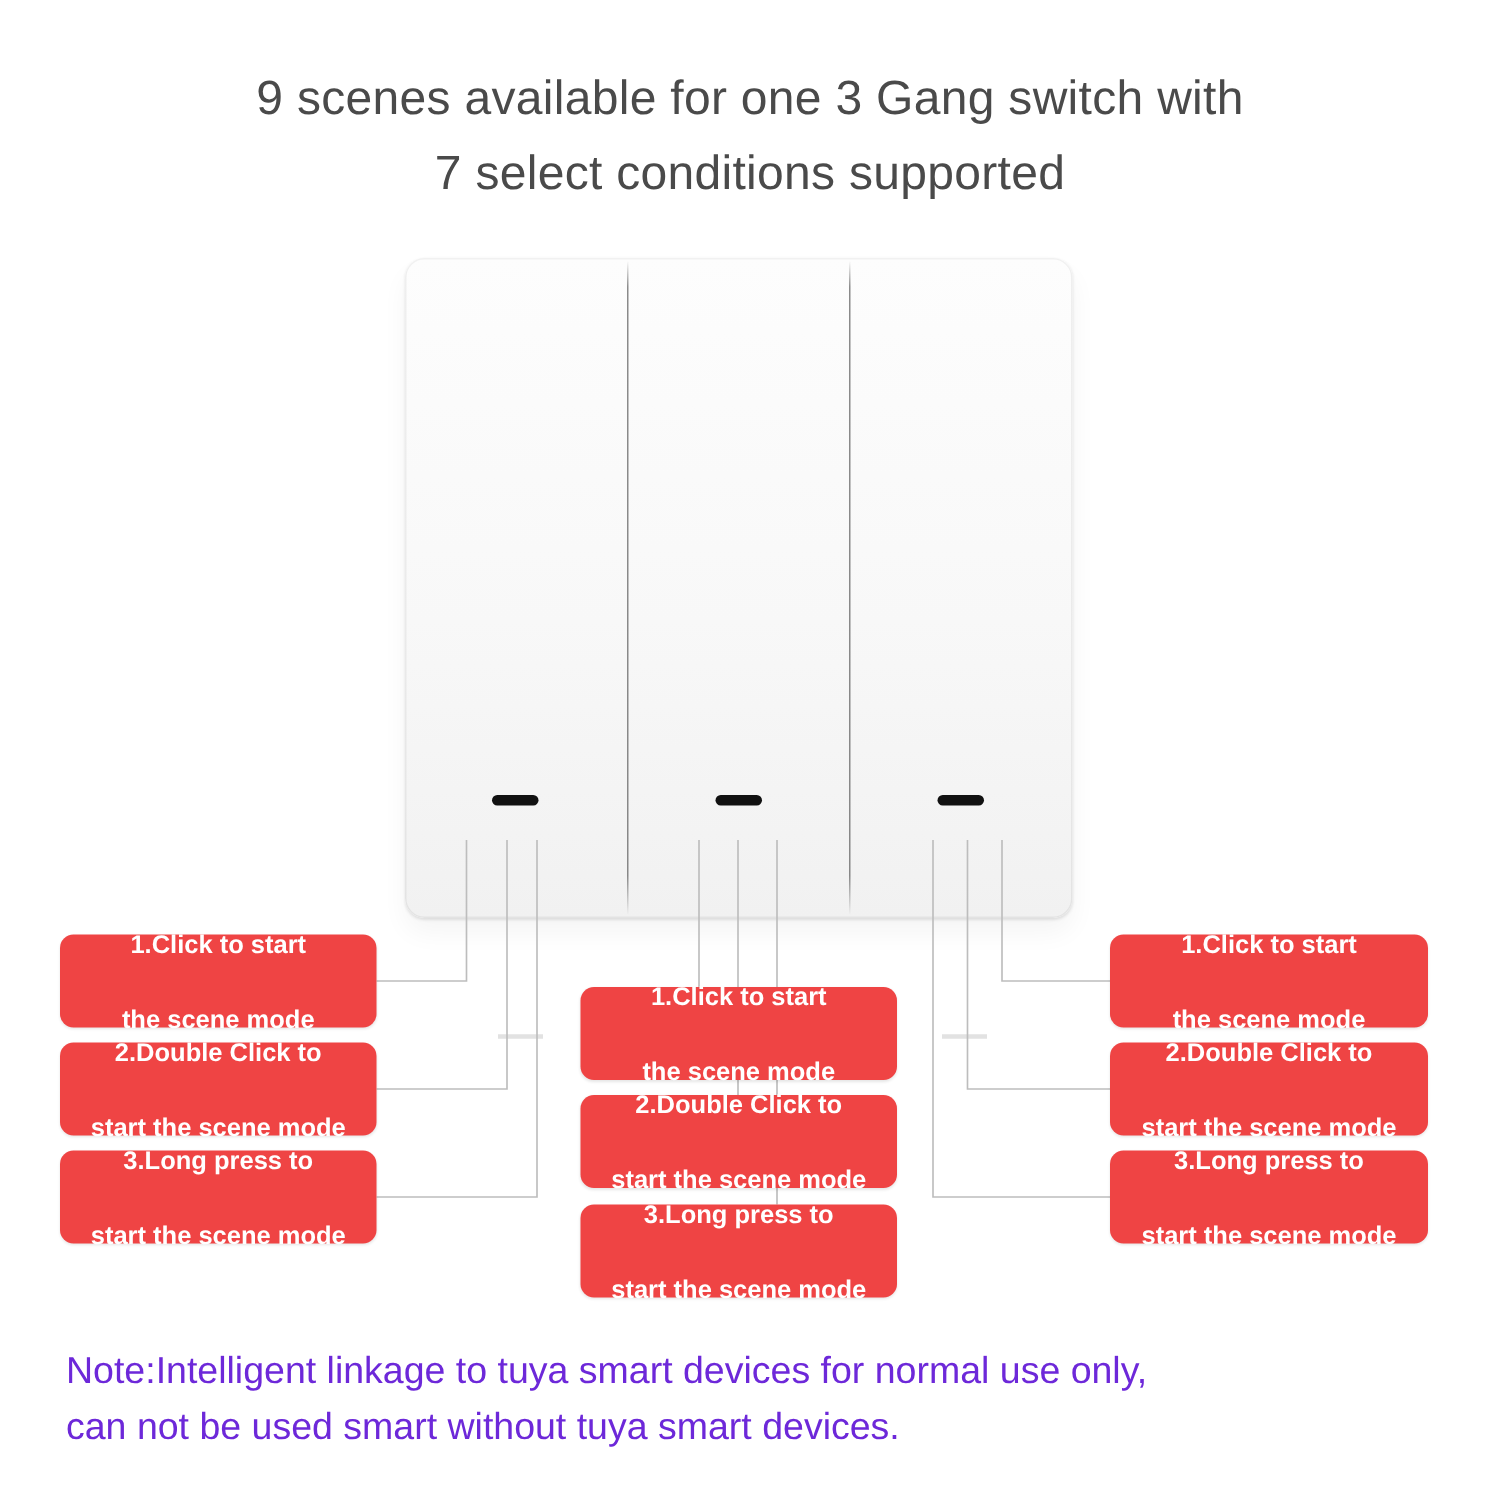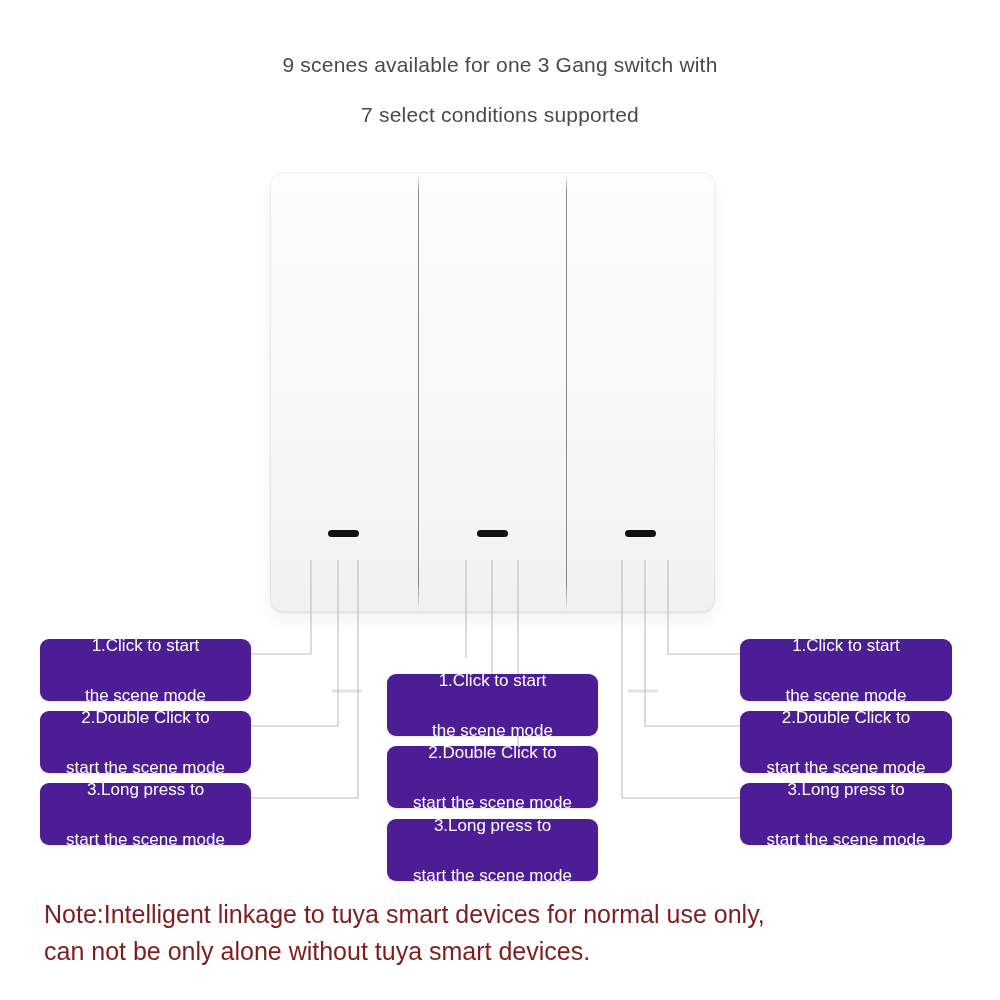--- a/index.html
+++ b/index.html
@@ -19,21 +19,21 @@
     background: #ffffff;
   }
 
   
   .heading {
     position: absolute;
     left: 0;
     top: 40px;
     width: 1000px;
     text-align: center;
-    font-size: 21px;
+    font-size: 32px;
     line-height: 50px;
     font-weight: 300;
     color: #4a4a4a;
     letter-spacing: 0.2px;
   }
   .heading .l1, .heading .l2 { display: block; }
 
   
   .panel {
     position: absolute;
@@ -101,33 +101,32 @@
     left: 0;
     top: 0;
     width: 1000px;
     height: 1000px;
     pointer-events: none;
   }
 
   
   .label-box {
     position: absolute;
-    background: #4c1d95;
+    background: #ef4444;
     border-radius: 9px;
     color: #ffffff;
     font-size: 17px;
     line-height: 25px;
-    font-weight: 400;
+    font-weight: 700;
     text-align: center;
     display: flex;
     align-items: center;
     justify-content: center;
     padding: 0 8px;
     box-shadow: 0 1px 2px rgba(0,0,0,0.10);
-    margin-top: 16px;
   }
   .label-box span { display: block; width: 100%; }
 
   
   .lb-l1 { left: 40px; top: 623px; width: 211px; height: 62px; }
   .lb-l2 { left: 40px; top: 695px; width: 211px; height: 62px; }
   .lb-l3 { left: 40px; top: 767px; width: 211px; height: 62px; }
 
   
   .lb-c1 { left: 387px; top: 658px; width: 211px; height: 62px; }
@@ -141,21 +140,21 @@
 
   
   .note {
     position: absolute;
     left: 44px;
     top: 896px;
     width: 920px;
     font-size: 25px;
     line-height: 37px;
     font-weight: 300;
-    color: #7f1d1d;
+    color: #6d28d9;
     text-align: left;
   }
   .note .n1, .note .n2 { display: block; }
 </style>
 </head>
 <body>
 
 <div id="stage">
 
   <div class="heading">
@@ -248,16 +247,16 @@
   </div>
   <div class="label-box lb-r3">
     <span>
       <span>3.Long press to</span><br>
       <span>start the scene mode</span>
     </span>
   </div>
 
   <div class="note">
     <span class="n1">Note:Intelligent linkage to tuya smart devices for normal use only,</span>
-    <span class="n2">can not be only alone without tuya smart devices.</span>
+    <span class="n2">can not be used smart without tuya smart devices.</span>
   </div>
 
 </div>
 
 </body></html>

